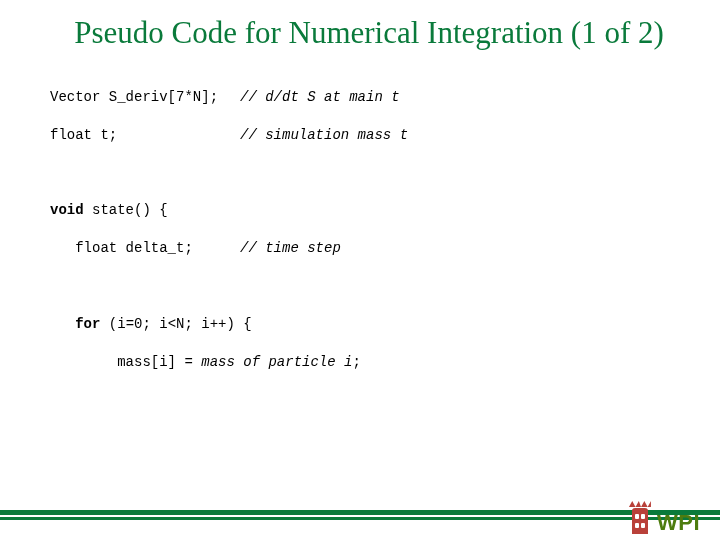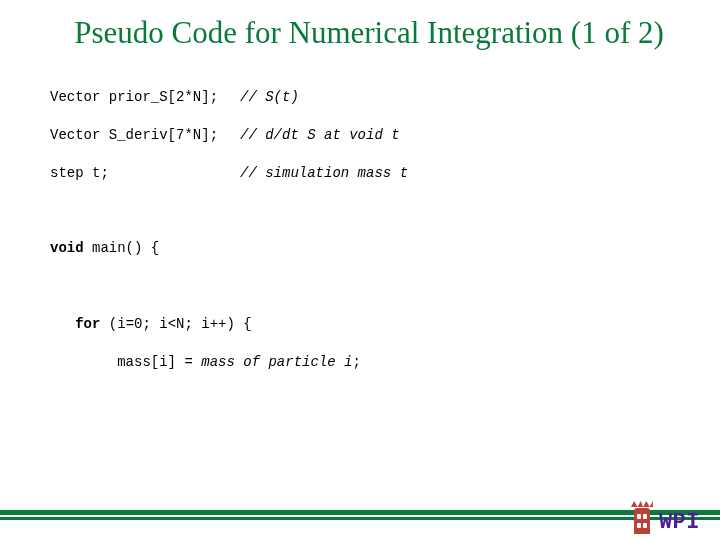--- a/index.html
+++ b/index.html
@@ -79,41 +79,41 @@
     background: #b9413a;
     clip-path: polygon(0 100%, 15% 0, 30% 100%, 45% 0, 55% 100%, 70% 0, 85% 100%, 100% 0, 100% 100%);
   }
   .logo .tower .win {
     position: absolute;
     width: 4px; height: 5px;
     background: #fff;
     border-radius: 1px;
   }
   .logo .wpi {
-    font-family: Liberation Mono, monospace;
+    font-family: Liberation Sans, sans-serif;
     font-weight: 700;
     font-size: 22px;
-    color: #4c1d95;
+    color: #4d7c0f;
     letter-spacing: 0.5px;
     line-height: 1;
   }
 </style>
 </head>
 <body>
 
 <div class="slide">
 
   <h1 class="title">Pseudo Code for Numerical Integration (1 of 2)</h1>
 
   <div class="code">
-<span class="row"><span class="decl">Vector prior_S[2*N];</span><span class="cmt">// S(t)</span></span>
-<span class="row"><span class="decl">Vector S_deriv[7*N];</span><span class="cmt">// d/dt S at void t</span></span>
-<span class="row"><span class="decl">step t;</span><span class="cmt">// simulation mass t</span></span>
+<span class="row"><span class="decl">Vector S_deriv[7*N];</span><span class="cmt">// d/dt S at main t</span></span>
+<span class="row"><span class="decl">float t;</span><span class="cmt">// simulation mass t</span></span>
 <span class="row"> </span>
-<span class="row"><span class="kw">void</span><span> main() {</span></span>
+<span class="row"><span class="kw">void</span><span> state() {</span></span>
+<span class="row"><span class="decl">   float delta_t;</span><span class="cmt">// time step</span></span>
 <span class="row"> </span>
 <span class="row">   <span class="kw">for</span><span> (i=0; i&lt;N; i++) {</span></span>
 <span class="row"><span>        mass[i] = </span><span class="it">mass of particle i</span><span>;</span></span>
 
 
 
 
 
 
 

